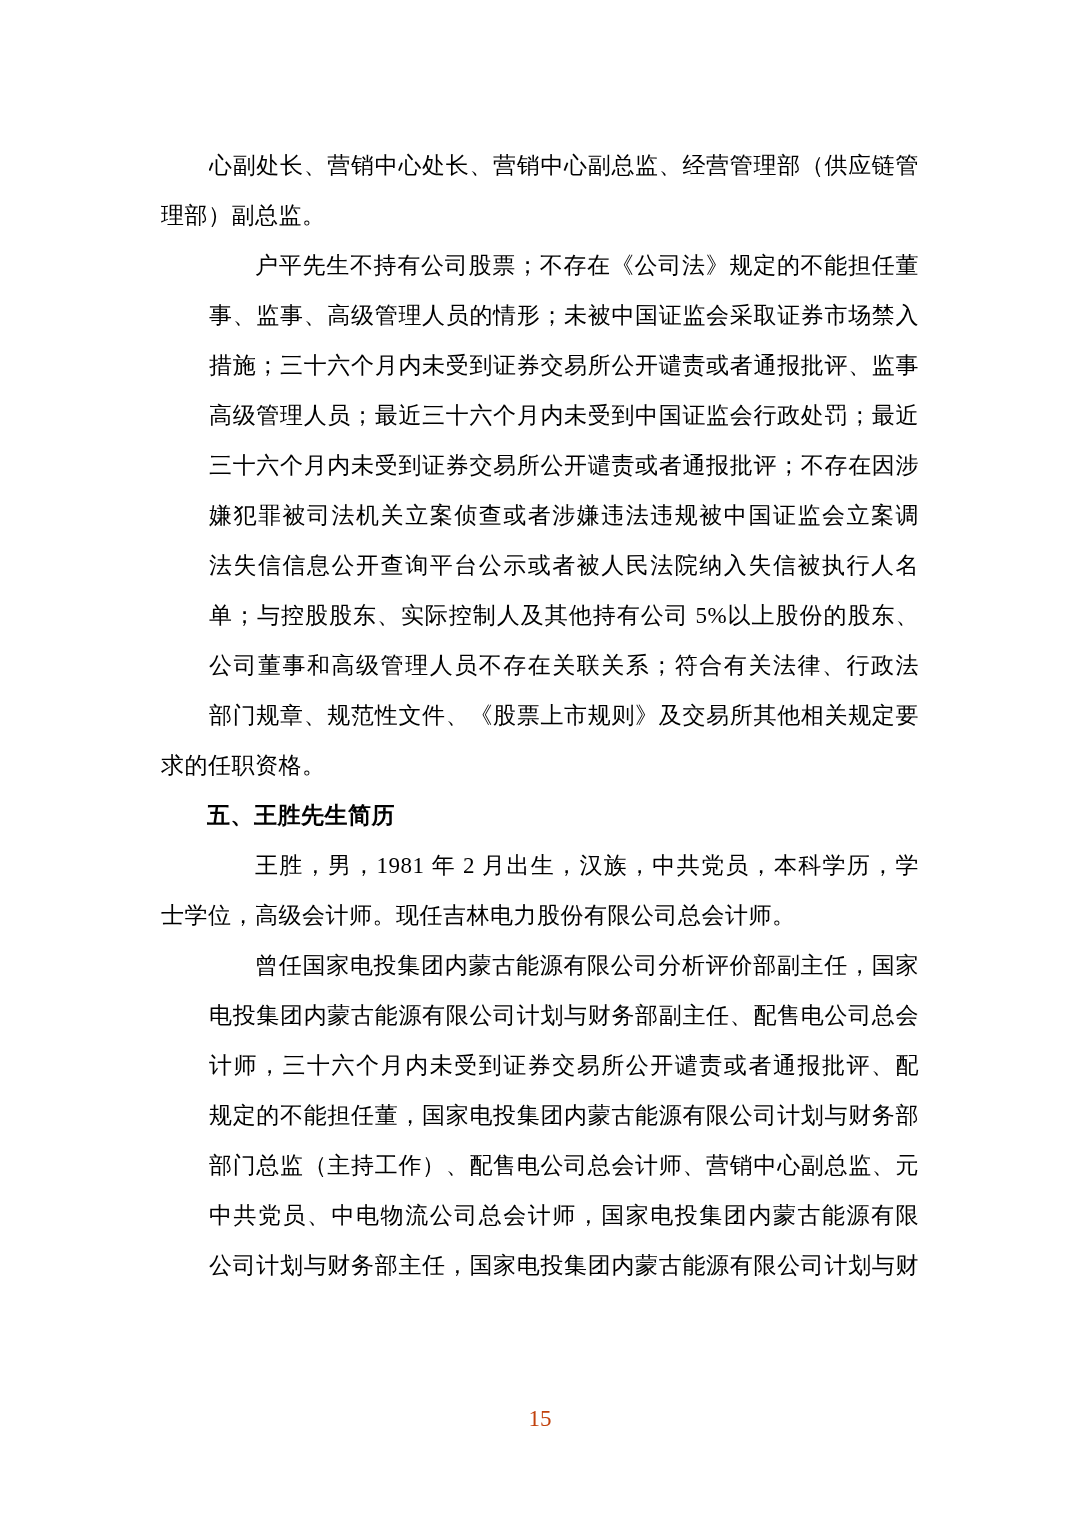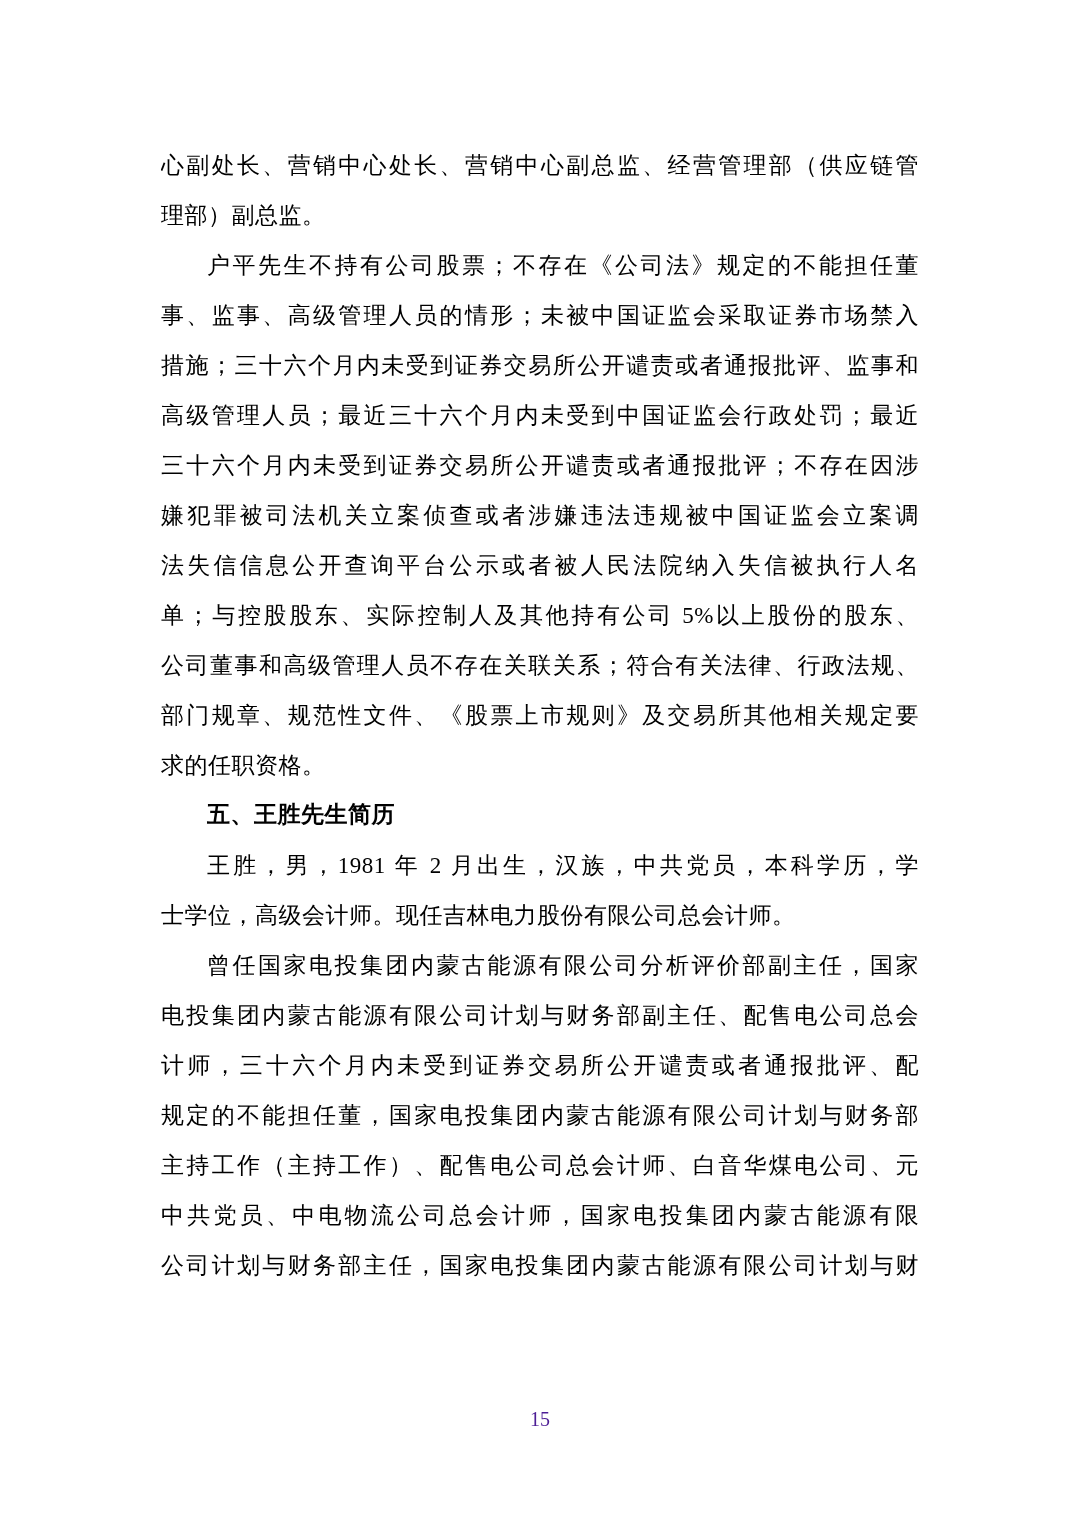--- a/index.html
+++ b/index.html
@@ -31,58 +31,59 @@
     line-height: 50px;
     height: 50px;
     letter-spacing: 0.5px;
     color: #000000;
     text-align: justify;
     text-align-last: left;
     overflow: hidden;
   }
   .line.fill {
     text-align-last: justify;
+    margin-left: 48px;
   }
   .line.bold {
     font-weight: bold;
   }
   .page-number {
     position: absolute;
     top: 1404px;
     left: 0;
     width: 100%;
     text-align: center;
-    font-size: 20px;
+    font-size: 23px;
     line-height: 30px;
-    color: #4c1d95;
+    color: #c2410c;
   }
 </style>
 </head>
 <body>
 
 <div class="page">
   <div class="text-column">
       <div class="line fill">心副处长、营销中心处长、营销中心副总监、经营管理部（供应链管</div>
       <div class="line">理部）副总监。</div>
       <div class="line fill" style="text-indent: 2em;">户平先生不持有公司股票；不存在《公司法》规定的不能担任董</div>
       <div class="line fill">事、监事、高级管理人员的情形；未被中国证监会采取证券市场禁入</div>
       <div class="line fill">措施；三十六个月内未受到证券交易所公开谴责或者通报批评、监事和</div>
       <div class="line fill">高级管理人员；最近三十六个月内未受到中国证监会行政处罚；最近</div>
       <div class="line fill">三十六个月内未受到证券交易所公开谴责或者通报批评；不存在因涉</div>
       <div class="line fill">嫌犯罪被司法机关立案侦查或者涉嫌违法违规被中国证监会立案调</div>
       <div class="line fill">法失信信息公开查询平台公示或者被人民法院纳入失信被执行人名</div>
       <div class="line fill">单；与控股股东、实际控制人及其他持有公司 5%以上股份的股东、</div>
       <div class="line fill">公司董事和高级管理人员不存在关联关系；符合有关法律、行政法规、</div>
       <div class="line fill">部门规章、规范性文件、《股票上市规则》及交易所其他相关规定要</div>
       <div class="line">求的任职资格。</div>
-      <div class="line bold" style="text-indent: 2em; font-family: Liberation Mono, monospace;">五、王胜先生简历</div>
+      <div class="line bold" style="text-indent: 2em;">五、王胜先生简历</div>
       <div class="line fill" style="text-indent: 2em;">王胜，男，1981 年 2 月出生，汉族，中共党员，本科学历，学</div>
       <div class="line">士学位，高级会计师。现任吉林电力股份有限公司总会计师。</div>
       <div class="line fill" style="text-indent: 2em;">曾任国家电投集团内蒙古能源有限公司分析评价部副主任，国家</div>
       <div class="line fill">电投集团内蒙古能源有限公司计划与财务部副主任、配售电公司总会</div>
       <div class="line fill">计师，三十六个月内未受到证券交易所公开谴责或者通报批评、配</div>
       <div class="line fill">规定的不能担任董，国家电投集团内蒙古能源有限公司计划与财务部</div>
-      <div class="line fill">主持工作（主持工作）、配售电公司总会计师、白音华煤电公司、元</div>
+      <div class="line fill">部门总监（主持工作）、配售电公司总会计师、营销中心副总监、元</div>
       <div class="line fill">中共党员、中电物流公司总会计师，国家电投集团内蒙古能源有限</div>
       <div class="line fill">公司计划与财务部主任，国家电投集团内蒙古能源有限公司计划与财</div>
     </div>
   <div class="page-number">15</div>
 </div>
 
 </body></html>

